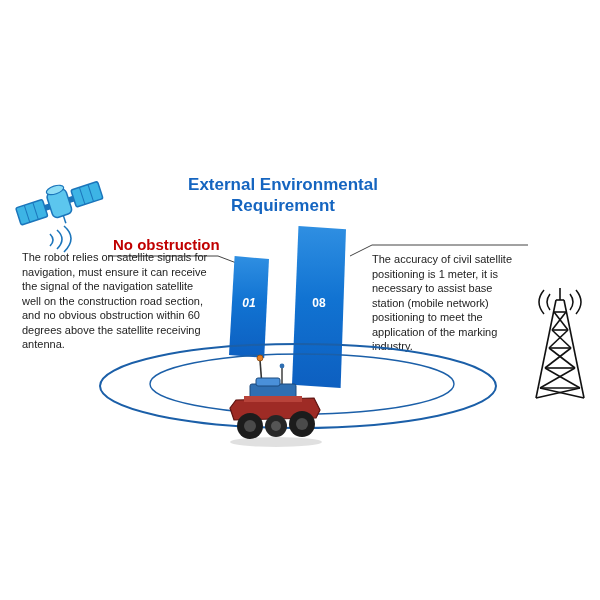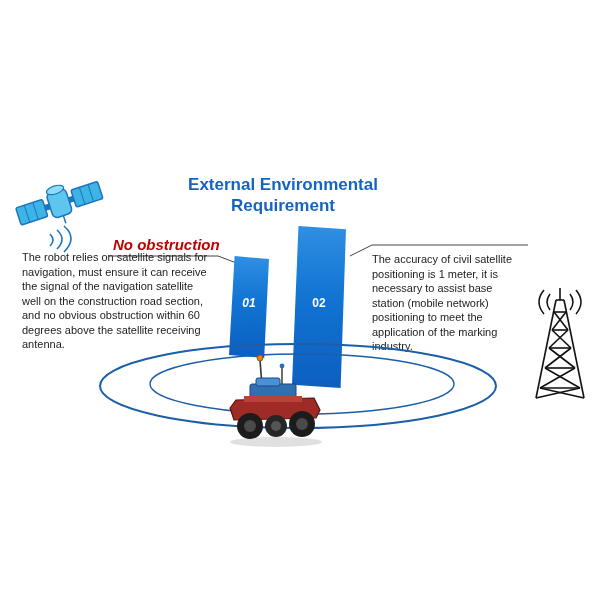--- a/index.html
+++ b/index.html
@@ -7,21 +7,21 @@
     position:relative;width:600px;height:600px;background:#ffffff;overflow:hidden;
     font-family:"Liberation Sans", sans-serif;
   }
   .title{
     position:absolute;left:163px;top:174px;width:240px;text-align:center;
     font-size:17px;font-weight:bold;color:#1565c0;line-height:1.25;
   }
   .heading{
     position:absolute;font-size:15px;font-weight:bold;color:#c00000;white-space:nowrap;
   }
-  .heading-left{left:113px;top:236px;font-style:italic;}
+  .heading-left{left:113px;top:236px;}
   .heading-right{left:374px;top:226px;}
   .body-text{
     position:absolute;font-size:11px;color:#222;line-height:1.32;
   }
   .body-left{left:22px;top:250px;width:186px;}
   .body-right{left:372px;top:252px;width:152px;}
   .bar{
     position:absolute;background:linear-gradient(180deg,#2f8fe2 0%,#1173d2 45%,#0d5fc0 100%);
     display:flex;align-items:center;justify-content:center;
     color:#ffffff;font-weight:bold;font-size:12px;
@@ -79,21 +79,21 @@
 
   <div class="heading heading-left">No obstruction</div>
   <div class="body-text body-left">The robot relies on satellite signals for navigation, must ensure it can receive the signal of the navigation satellite well on the construction road section, and no obvious obstruction within 60 degrees above the satellite receiving antenna.</div>
 
   <div class="body-text body-right">The accuracy of civil satellite positioning is 1 meter, it is necessary to assist base station (mobile network) positioning to meet the application of the marking industry.</div>
 
   <div class="bar bar-01">
     <span class="num">01</span>
   </div>
   <div class="bar bar-02">
-    <span class="num">02</span>
+    <span class="num">08</span>
   </div>
 
   <svg class="abs" style="left:90px;top:338px;" width="420" height="100" viewBox="0 0 420 100">
     <ellipse cx="208" cy="48" rx="198" ry="42" fill="none" stroke="#1b5fa8" stroke-width="2"></ellipse>
     <ellipse cx="212" cy="46" rx="152" ry="30" fill="none" stroke="#1b5fa8" stroke-width="1.4"></ellipse>
   </svg>
 
   <svg class="abs" style="left:524px;top:286px;" width="72" height="118" viewBox="0 0 72 118">
     <g stroke="#111" stroke-width="1.6" fill="none">
 

